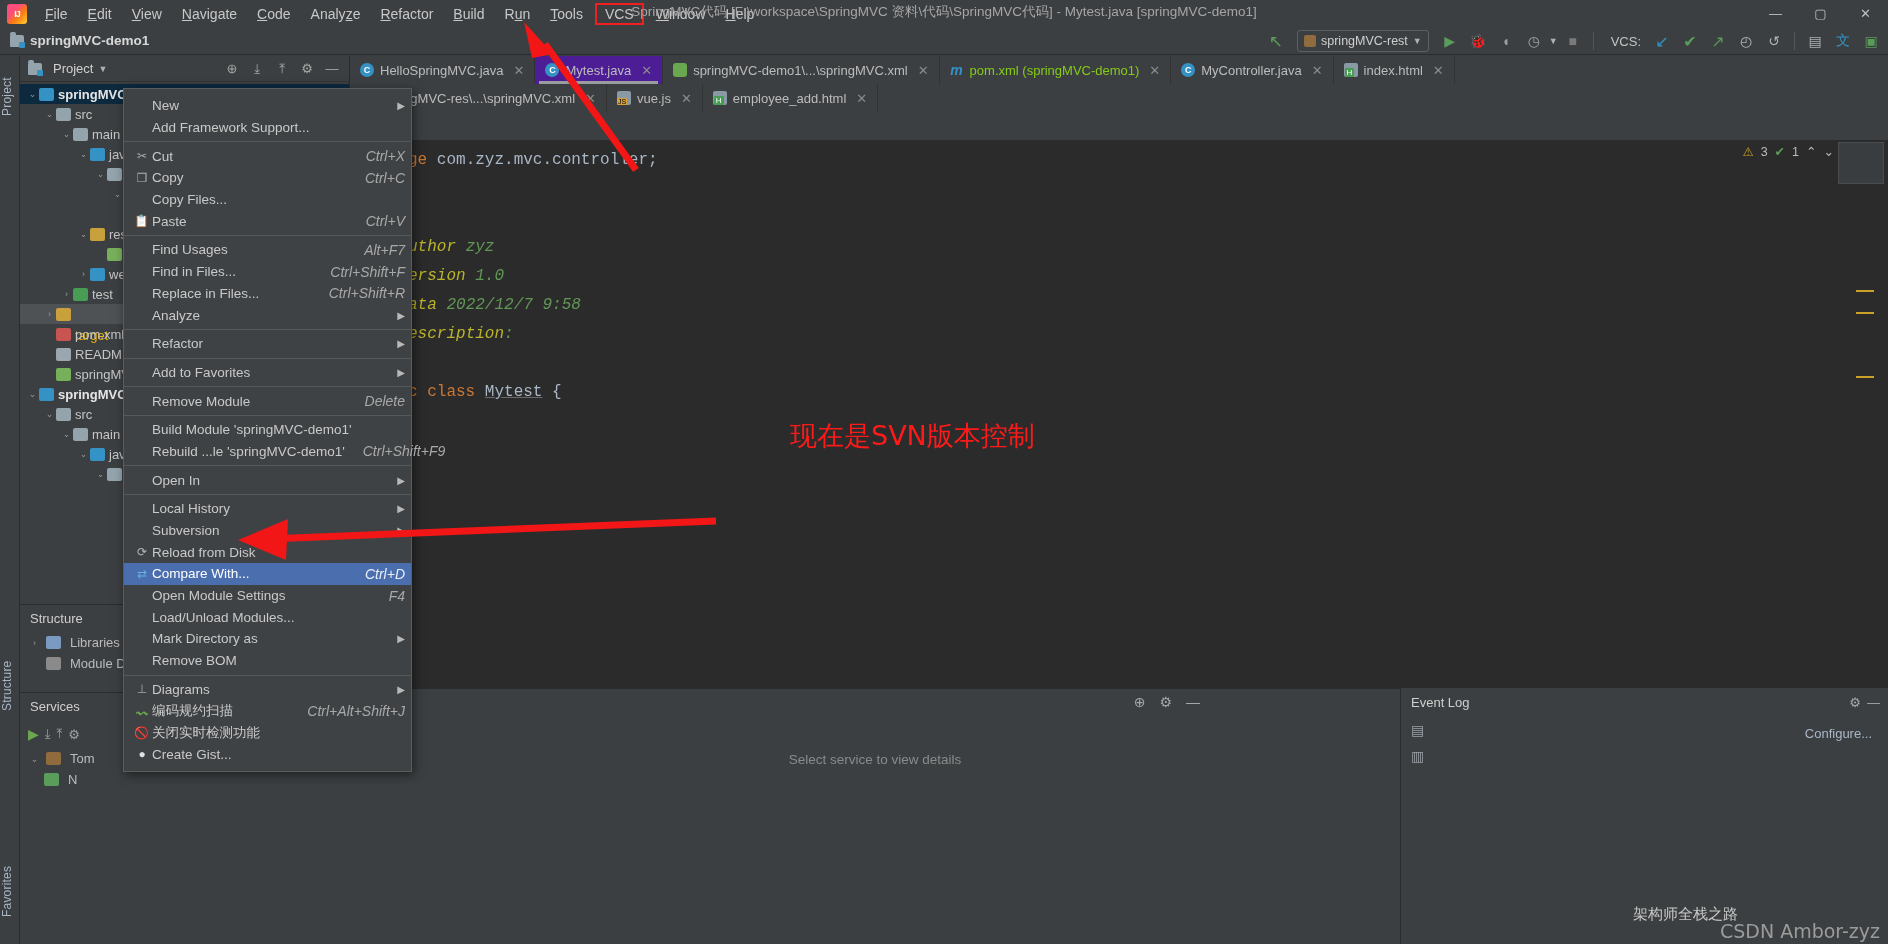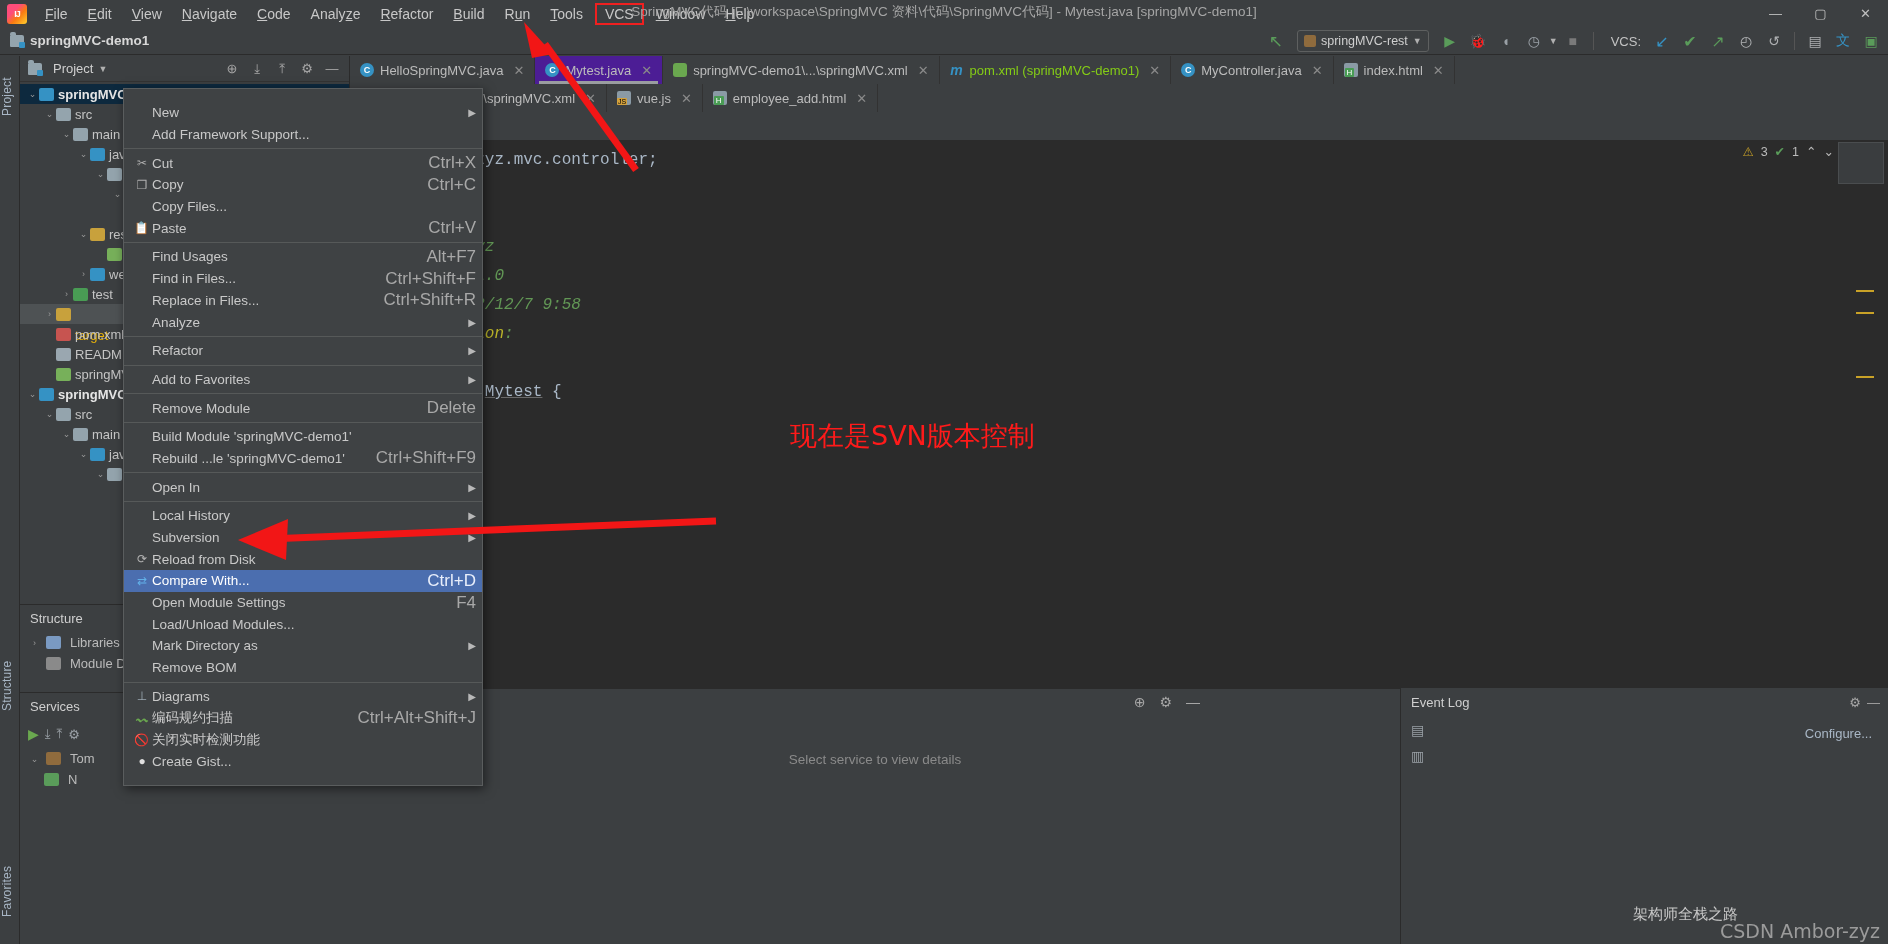--- a/index.html
+++ b/index.html
@@ -245,33 +245,33 @@
     position:absolute; right: 8px; bottom: 2px; font-size: 19px; color:#9b9b9b;
     font-family:"DejaVu Sans", sans-serif;
   }
   .watermark2{
     position:absolute; right: 150px; bottom: 20px; font-size: 15px; color:#c7c7c7;
     font-family:"DejaVu Sans", sans-serif;
   }
 
   
   .ctxmenu {
-    position: absolute; left: 123px; top: 88px; width: 360px;
+    position: absolute; left: 123px; top: 88px; width: 289px;
     background: #3f4244; border: 1px solid #5a5d5e;
     box-shadow: 2px 3px 10px rgba(0,0,0,.5);
-    padding: 13px 0; z-index: 50;
+    padding: 6px 0; z-index: 50;
   }
   .cm-item {
     display: flex; align-items: center; height: 21.7px;
     padding: 0 6px 0 8px; font-size: 13.5px; color: #c9c9c9; white-space: nowrap;
   }
   .cm-item.sel { background: #4b6eaf; color: #ffffff; }
   .cm-ic { width: 20px; flex: none; text-align: center; font-size: 12px; color: #b0b0b0; }
   .cm-lbl { flex: 1; }
-  .cm-key { color: #a8a8a8; font-size: 17px; padding-left: 18px; }
+  .cm-key { color: #a8a8a8; font-size: 14px; padding-left: 18px; font-style: italic; }
   .cm-arrow { color: #b8b8b8; font-size: 10px; padding-left: 14px; }
   .cm-sep { height: 1px; background: #565959; margin: 3px 0; }
 
   
   .ann { position: absolute; z-index: 60; pointer-events: none; }
 </style>
 </head>
 <body>
 
 <div id="app">

